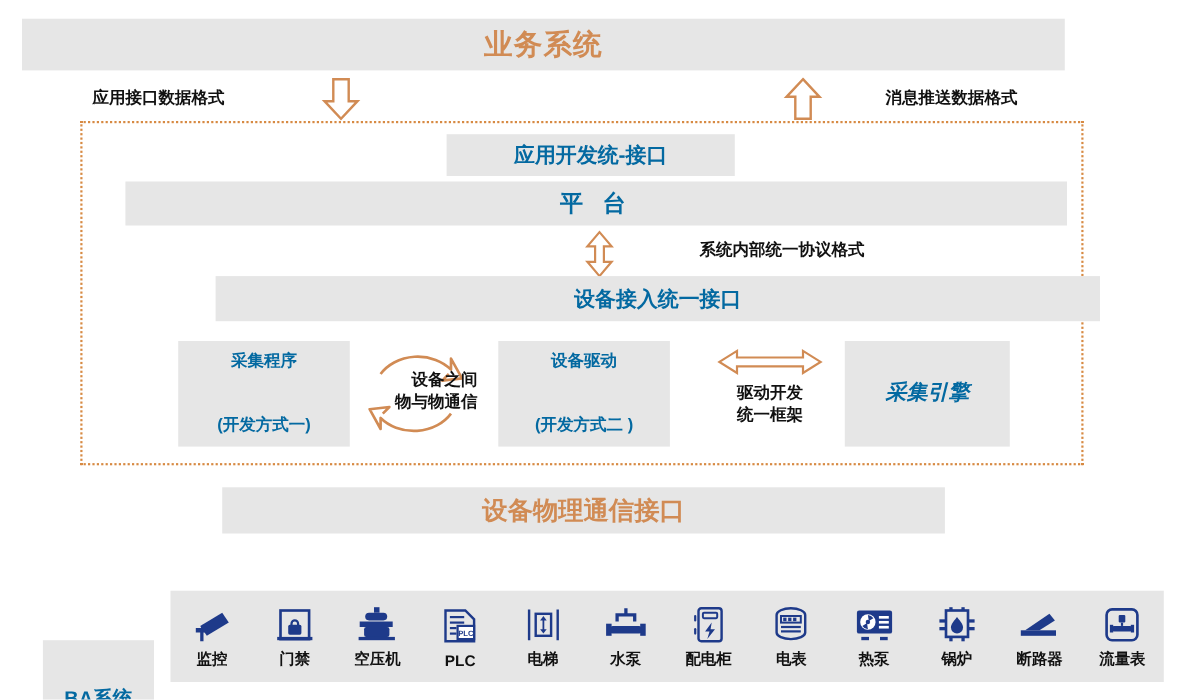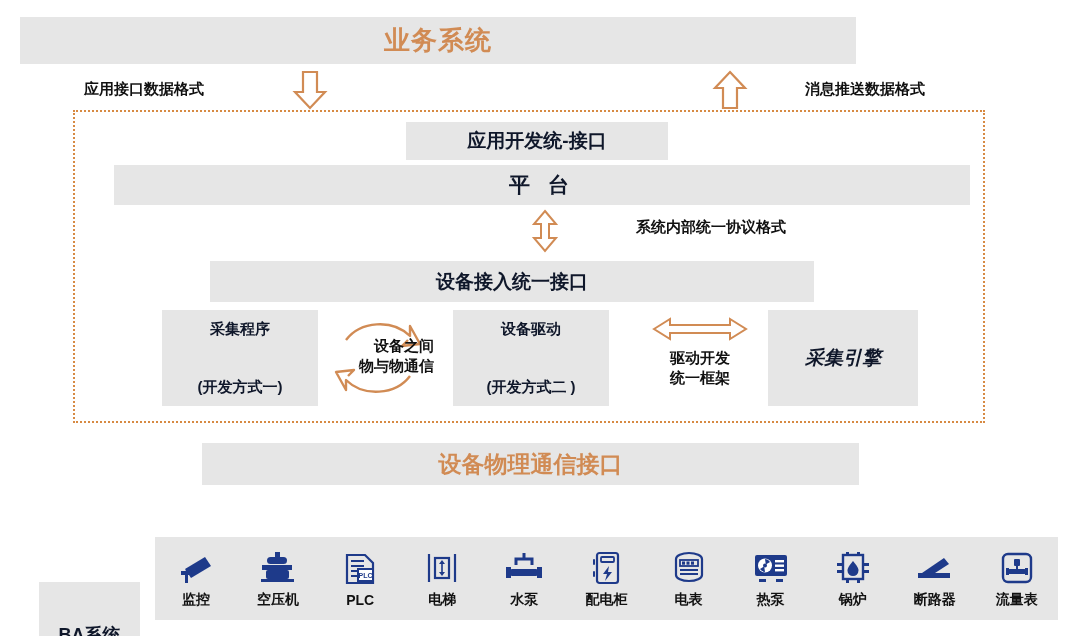--- a/index.html
+++ b/index.html
@@ -16,46 +16,46 @@
   }
   .abs { position: absolute; }
   .graybar {
     background: #e6e6e6;
     display: flex;
     align-items: center;
     justify-content: center;
     text-align: center;
   }
   .t-orange { color: #d18b54; font-weight: bold; }
-  .t-blue   { color: #0f172a; font-weight: bold; }
+  .t-blue   { color: #0369a1; font-weight: bold; }
   .t-black  { color: #111111; font-weight: bold; }
 
   #title-bar {
-    left: 20px; top: 17px; width: 836px; height: 47px;
+    left: 20px; top: 17px; width: 948px; height: 47px;
   }
   #title-bar .label { font-size: 26px; letter-spacing: 1px; }
 
   #label-app-fmt  { left: 84px;  top: 80px; font-size: 15px; }
   #label-push-fmt { left: 805px; top: 80px; font-size: 15px; }
 
   #dotted-region {
     left: 73px; top: 110px; width: 912px; height: 313px;
     border: 2px dotted #d78a43;
     box-sizing: border-box;
   }
 
   #bar-api { left: 406px; top: 122px; width: 262px; height: 38px; }
   #bar-api .label { font-size: 19px; }
 
   #bar-platform { left: 114px; top: 165px; width: 856px; height: 40px; }
   #bar-platform .label { font-size: 21px; letter-spacing: 6px; }
 
   #label-proto { left: 636px; top: 218px; font-size: 15px; }
 
-  #bar-devaccess { left: 210px; top: 251px; width: 604px; height: 41px; margin-top: 10px; }
+  #bar-devaccess { left: 196px; top: 251px; width: 804px; height: 41px; }
   #bar-devaccess .label { font-size: 19px; }
 
   .midbox {
     top: 310px; height: 96px;
     flex-direction: column; line-height: 1.35;
     font-size: 15px;
     gap: 37px;
   }
   #box-collector { left: 162px; width: 156px; }
   #box-devdriver { left: 453px; width: 156px; }
@@ -193,20 +193,31 @@
         <g fill="#1e3a8a">
           <path d="M8 18 l20 -12 6 9 -20 12 z"></path>
           <path d="M10 17 l5 3 -1 4 -3 0 0 8 -3 0 0 -11 z"></path>
           <path d="M4 20 h6 v4 h-6 z"></path>
         </g>
       </svg>
     </span>
     <span class="dev-label">监控</span>
   </div>
 
+  <div class="device">
+    <span class="dev-icon">
+      <svg width="36" height="34" viewBox="0 0 36 34">
+        <rect x="5" y="4" width="26" height="26" fill="none" stroke="#1e3a8a" stroke-width="2.4"></rect>
+        <rect x="2" y="28" width="32" height="3" fill="#1e3a8a"></rect>
+        <path d="M14 16 a4 4 0 0 1 8 0 v2 h-2 v-2 a2 2 0 0 0 -4 0 v2 h-2 z" fill="#1e3a8a"></path>
+        <rect x="12" y="17" width="12" height="9" rx="1.5" fill="#1e3a8a"></rect>
+      </svg>
+    </span>
+    <span class="dev-label">门禁</span>
+  </div>
 
   <div class="device">
     <span class="dev-icon">
       <svg width="38" height="34" viewBox="0 0 38 34">
         <g fill="#1e3a8a">
           <rect x="16" y="1" width="5" height="5"></rect>
           <rect x="8" y="6" width="20" height="7" rx="3.5"></rect>
           <rect x="3" y="14" width="30" height="5"></rect>
           <rect x="7" y="19" width="23" height="9" rx="2"></rect>
           <rect x="2" y="28" width="33" height="3"></rect>

